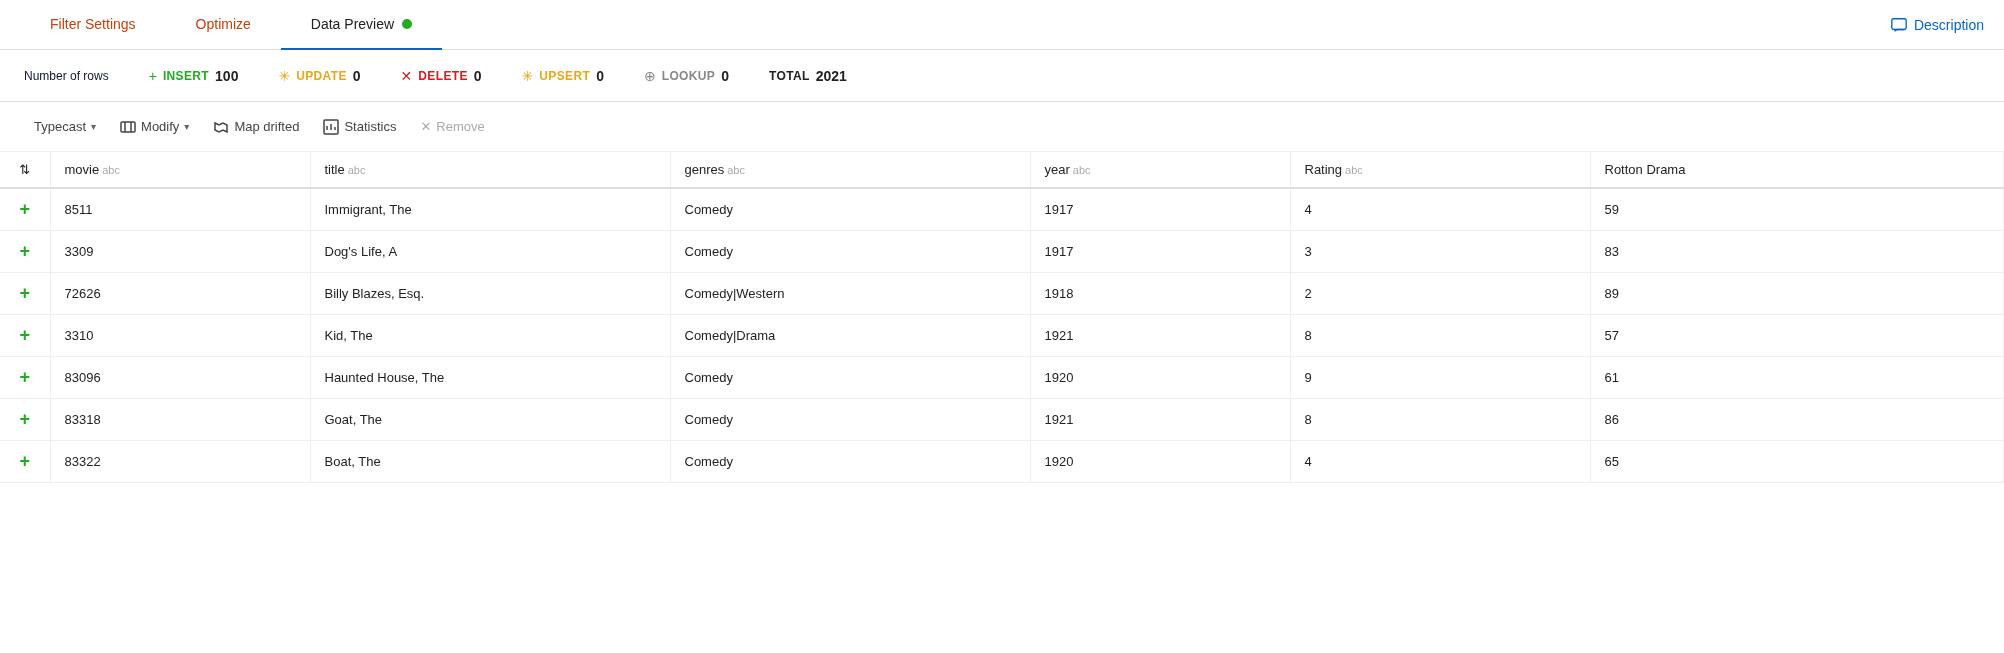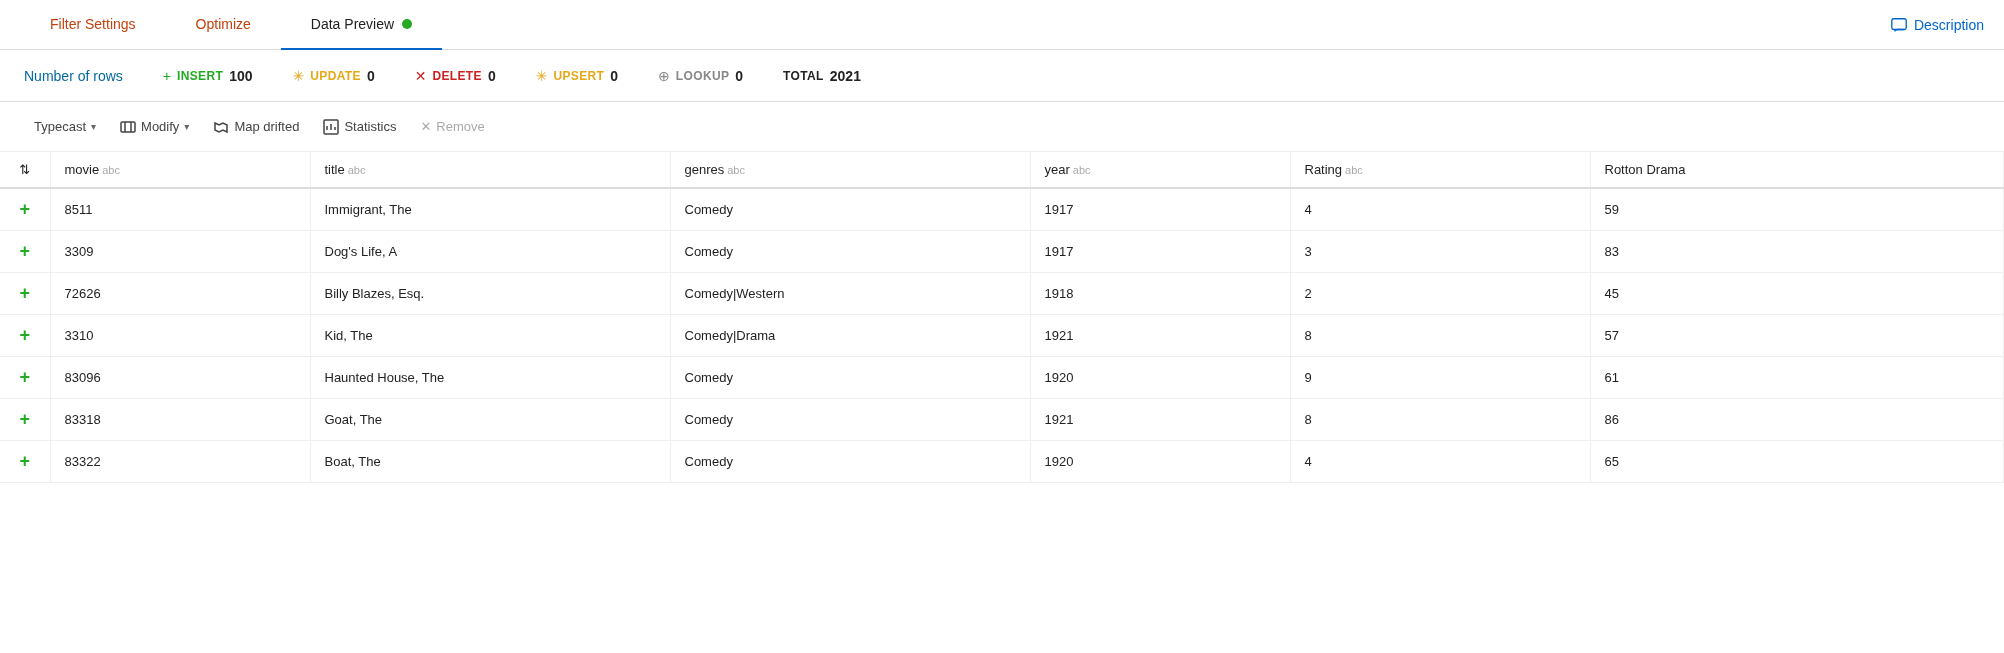--- a/index.html
+++ b/index.html
@@ -64,22 +64,22 @@
     .stats-row {
       display: flex;
       align-items: center;
       padding: 0 24px;
       height: 52px;
       border-bottom: 1px solid #ddd;
       background: #fff;
       gap: 40px;
     }
     .stats-label {
-      font-size: 14px;
-      color: #0369a1;
+      font-size: 12px;
+      color: #0f172a;
       font-weight: 400;
     }
     .stat-item {
       display: flex;
       align-items: center;
       gap: 6px;
     }
     .stat-item .stat-icon {
       font-size: 14px;
     }
@@ -362,21 +362,21 @@
           <td>3</td>
           <td>83</td>
         </tr>
         <tr>
           <td style="color: rgb(34, 170, 34); font-weight: bold; font-size: 18px; text-align: center;">+</td>
           <td>72626</td>
           <td>Billy Blazes, Esq.</td>
           <td>Comedy|Western</td>
           <td>1918</td>
           <td>2</td>
-          <td>45</td>
+          <td>89</td>
         </tr>
         <tr>
           <td style="color: rgb(34, 170, 34); font-weight: bold; font-size: 18px; text-align: center;">+</td>
           <td>3310</td>
           <td>Kid, The</td>
           <td>Comedy|Drama</td>
           <td>1921</td>
           <td>8</td>
           <td>57</td>
         </tr>

